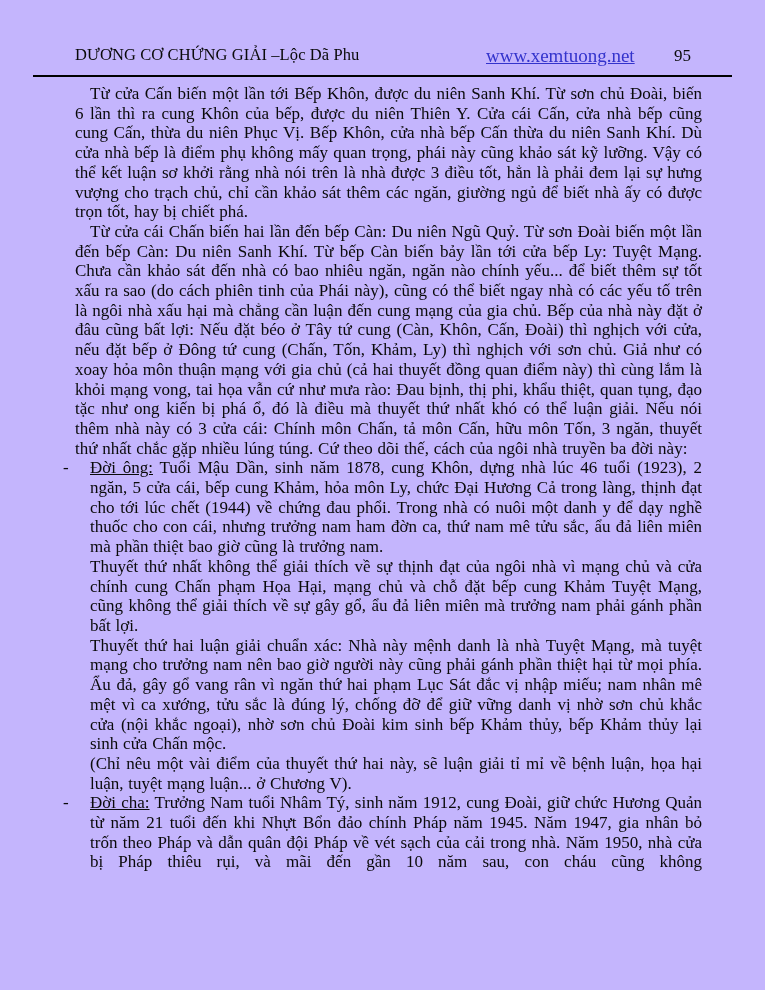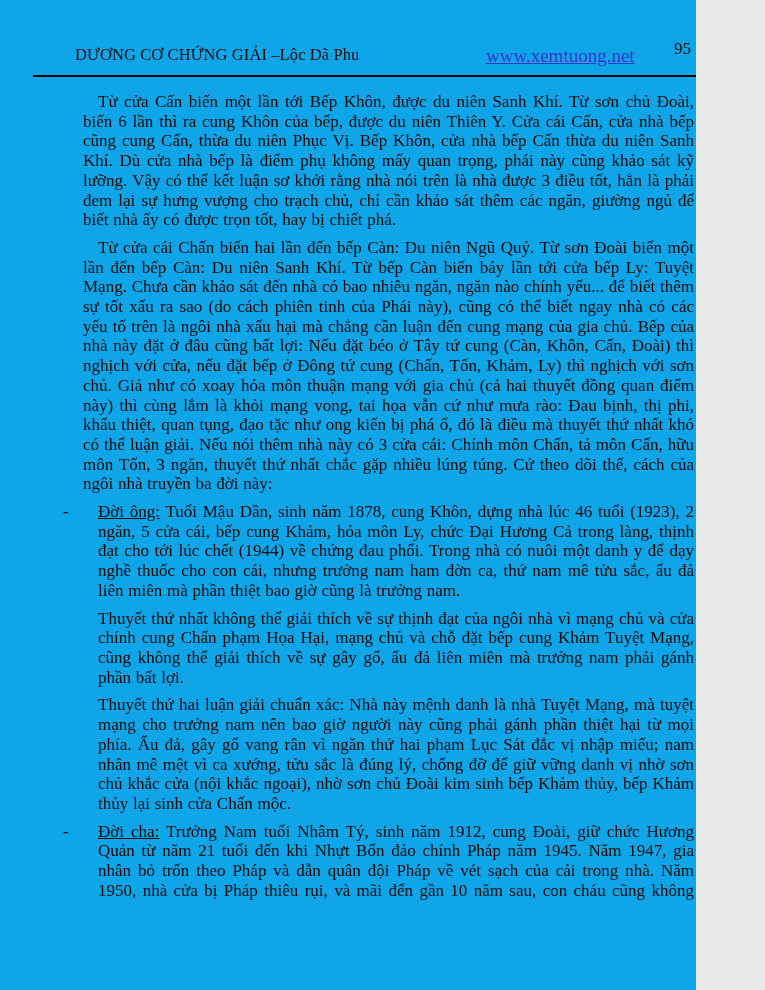--- a/index.html
+++ b/index.html
@@ -2,23 +2,23 @@
 <html><head>
 <meta charset="utf-8">
 <style>
   html, body {
     margin: 0;
     padding: 0;
     background: #e8e8e8;
   }
   .page {
     position: relative;
-    width: 696px;
+    width: 765px;
     height: 990px;
-    background: #0ea5e9;
+    background: #c4b5fd;
     font-family: "Liberation Serif", "DejaVu Serif", serif;
     color: #0a0a0a;
     overflow: hidden;
   }
   .header-title {
     position: absolute;
     left: 75px;
     top: 45px;
     font-size: 16.5px;
     letter-spacing: 0.1px;
@@ -30,42 +30,42 @@
     top: 45px;
     font-size: 19px;
     color: #3333cc;
     text-decoration: underline;
     cursor: pointer;
     white-space: nowrap;
   }
   .header-page {
     position: absolute;
     left: 674px;
-    top: 39px;
+    top: 46px;
     font-size: 17px;
   }
   .header-rule {
     position: absolute;
     left: 33px;
     top: 75px;
     width: 699px;
     height: 2px;
     background: #000;
   }
   .content {
     position: absolute;
     left: 75px;
     top: 84px;
     width: 627px;
     font-size: 17px;
     line-height: 19.7px;
     text-align: justify;
     word-spacing: 0.5px;
   }
-  .para { margin: 8px; padding: 0; }
+  .para { margin: 0; padding: 0; }
   .indent { text-indent: 15px; }
   .list-item {
     position: relative;
     padding-left: 15px;
   }
   .marker {
     position: absolute;
     left: -12px;
     top: 0;
   }
@@ -88,20 +88,21 @@
   <main class="content">
 
     <p class="para indent">Từ cửa Cấn biến một lần tới Bếp Khôn, được du niên Sanh Khí. Từ sơn chủ Đoài, biến 6 lần thì ra cung Khôn của bếp, được du niên Thiên Y. Cửa cái Cấn, cửa nhà bếp cũng cung Cấn, thừa du niên Phục Vị. Bếp Khôn, cửa nhà bếp Cấn thừa du niên Sanh Khí. Dù cửa nhà bếp là điểm phụ không mấy quan trọng, phái này cũng khảo sát kỹ lưỡng. Vậy có thể kết luận sơ khởi rằng nhà nói trên là nhà được 3 điều tốt, hẳn là phải đem lại sự hưng vượng cho trạch chủ, chỉ cần khảo sát thêm các ngăn, giường ngủ để biết nhà ấy có được trọn tốt, hay bị chiết phá.</p>
     <p class="para indent">Từ cửa cái Chấn biến hai lần đến bếp Càn: Du niên Ngũ Quỷ. Từ sơn Đoài biến một lần đến bếp Càn: Du niên Sanh Khí. Từ bếp Càn biến bảy lần tới cửa bếp Ly: Tuyệt Mạng. Chưa cần khảo sát đến nhà có bao nhiêu ngăn, ngăn nào chính yếu... để biết thêm sự tốt xấu ra sao (do cách phiên tinh của Phái này), cũng có thể biết ngay nhà có các yếu tố trên là ngôi nhà xấu hại mà chẳng cần luận đến cung mạng của gia chủ. Bếp của nhà này đặt ở đâu cũng bất lợi: Nếu đặt béo ở Tây tứ cung (Càn, Khôn, Cấn, Đoài) thì nghịch với cửa, nếu đặt bếp ở Đông tứ cung (Chấn, Tốn, Khảm, Ly) thì nghịch với sơn chủ. Giả như có xoay hỏa môn thuận mạng với gia chủ (cả hai thuyết đồng quan điểm này) thì cùng lắm là khỏi mạng vong, tai họa vẫn cứ như mưa rào: Đau bịnh, thị phi, khẩu thiệt, quan tụng, đạo tặc như ong kiến bị phá ổ, đó là điều mà thuyết thứ nhất khó có thể luận giải. Nếu nói thêm nhà này có 3 cửa cái: Chính môn Chấn, tả môn Cấn, hữu môn Tốn, 3 ngăn, thuyết thứ nhất chắc gặp nhiều lúng túng. Cứ theo dõi thế, cách của ngôi nhà truyền ba đời này:</p>
 
     <div class="list-item">
       <span class="marker">-</span>
       <p class="para"><span class="u-label">Đời ông:</span><span> Tuổi Mậu Dần, sinh năm 1878, cung Khôn, dựng nhà lúc 46 tuổi (1923), 2 ngăn, 5 cửa cái, bếp cung Khảm, hỏa môn Ly, chức Đại Hương Cả trong làng, thịnh đạt cho tới lúc chết (1944) về chứng đau phổi. Trong nhà có nuôi một danh y để dạy nghề thuốc cho con cái, nhưng trưởng nam ham đờn ca, thứ nam mê tửu sắc, ẩu đả liên miên mà phần thiệt bao giờ cũng là trưởng nam.</span></p>
       <p class="para">Thuyết thứ nhất không thể giải thích về sự thịnh đạt của ngôi nhà vì mạng chủ và cửa chính cung Chấn phạm Họa Hại, mạng chủ và chỗ đặt bếp cung Khảm Tuyệt Mạng, cũng không thể giải thích về sự gây gổ, ẩu đả liên miên mà trưởng nam phải gánh phần bất lợi.</p>
       <p class="para">Thuyết thứ hai luận giải chuẩn xác: Nhà này mệnh danh là nhà Tuyệt Mạng, mà tuyệt mạng cho trưởng nam nên bao giờ người này cũng phải gánh phần thiệt hại từ mọi phía. Ẩu đả, gây gổ vang rân vì ngăn thứ hai phạm Lục Sát đắc vị nhập miếu; nam nhân mê mệt vì ca xướng, tửu sắc là đúng lý, chống đỡ để giữ vững danh vị nhờ sơn chủ khắc cửa (nội khắc ngoại), nhờ sơn chủ Đoài kim sinh bếp Khảm thủy, bếp Khảm thủy lại sinh cửa Chấn mộc.</p>
+      <p class="para">(Chỉ nêu một vài điểm của thuyết thứ hai này, sẽ luận giải tỉ mỉ về bệnh luận, họa hại luận, tuyệt mạng luận... ở Chương V).</p>
     </div>
 
     <div class="list-item">
       <span class="marker">-</span>
       <p class="para continues"><span class="u-label">Đời cha:</span><span> Trưởng Nam tuổi Nhâm Tý, sinh năm 1912, cung Đoài, giữ chức Hương Quản từ năm 21 tuổi đến khi Nhựt Bổn đảo chính Pháp năm 1945. Năm 1947, gia nhân bỏ trốn theo Pháp và dẫn quân đội Pháp về vét sạch của cải trong nhà. Năm 1950, nhà cửa bị Pháp thiêu rụi, và mãi đến gần 10 năm sau, con cháu cũng không</span></p>
     </div>
 
   </main>
 </div>
 

